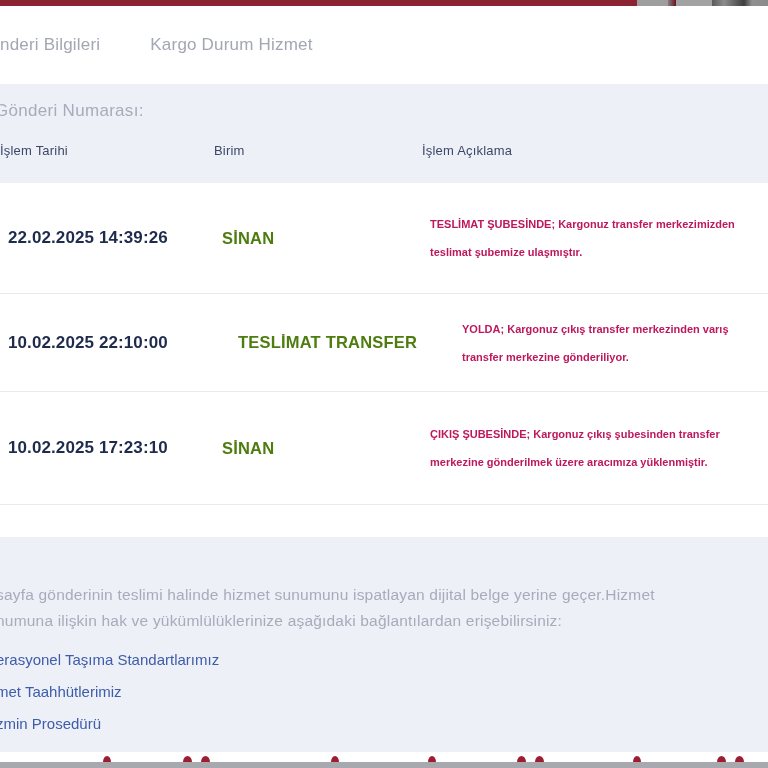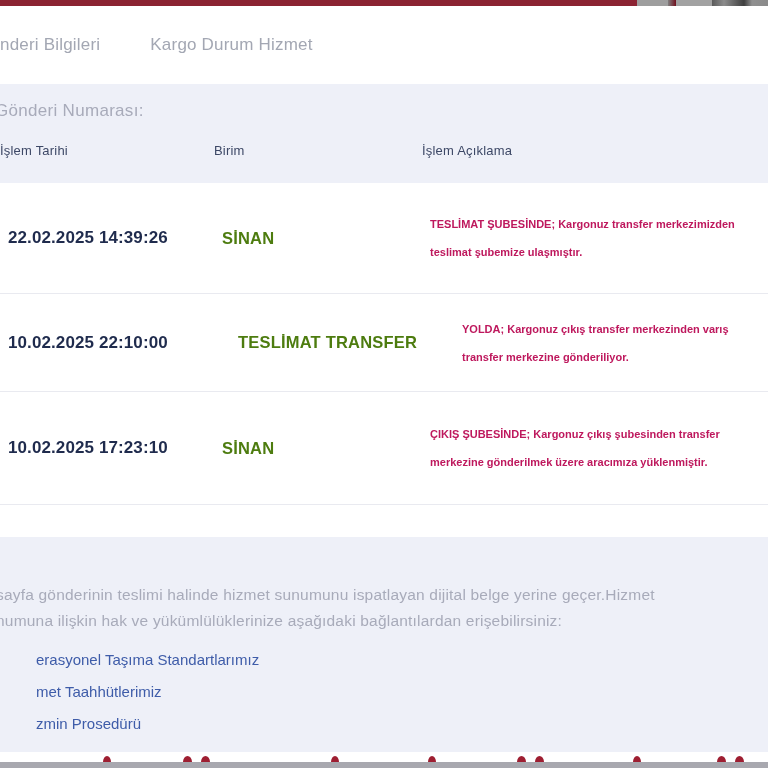--- a/index.html
+++ b/index.html
@@ -43,21 +43,21 @@
   .cell-date { font-size:17px; font-weight:bold; color:#1F2B4D; letter-spacing:0.1px; }
   .cell-unit { font-size:16.5px; font-weight:bold; color:#4d7c0f; letter-spacing:0.2px; }
   .cell-desc { font-size:11px; line-height:28px; color:#be185d; max-width:320px;font-weight:bold; }
 
   .white-spacer { height:32px; background:#ffffff; }
 
   
   .footer { background:#EEF0F8; height:215px; position:relative; padding-top:45px; }
   .disclaimer { margin-left:-4px; color:#A8ABBA; font-size:15.5px; line-height:26px;
                 letter-spacing:0.2px; white-space:nowrap; }
-  .links { margin-top:17px;padding-left:40px; }
+  .links { margin-top:17px; }
   .link { margin-left:-4px; color:#3E5CA9; font-size:15px; margin-bottom:15px;
           white-space:nowrap; cursor:pointer; width:fit-content; }
 
   
   .marquee-strip { position:absolute; left:0; right:0; bottom:6px; height:7px; pointer-events:none; }
   .glyph { position:absolute; bottom:0; height:6px; background:#9E1E31;
            border-radius:50% 50% 0 0 / 100% 100% 0 0; }
   .bottom-bar { position:absolute; left:0; right:0; bottom:0; height:6px; background:#A8A8AF; }
 </style>
 </head>

